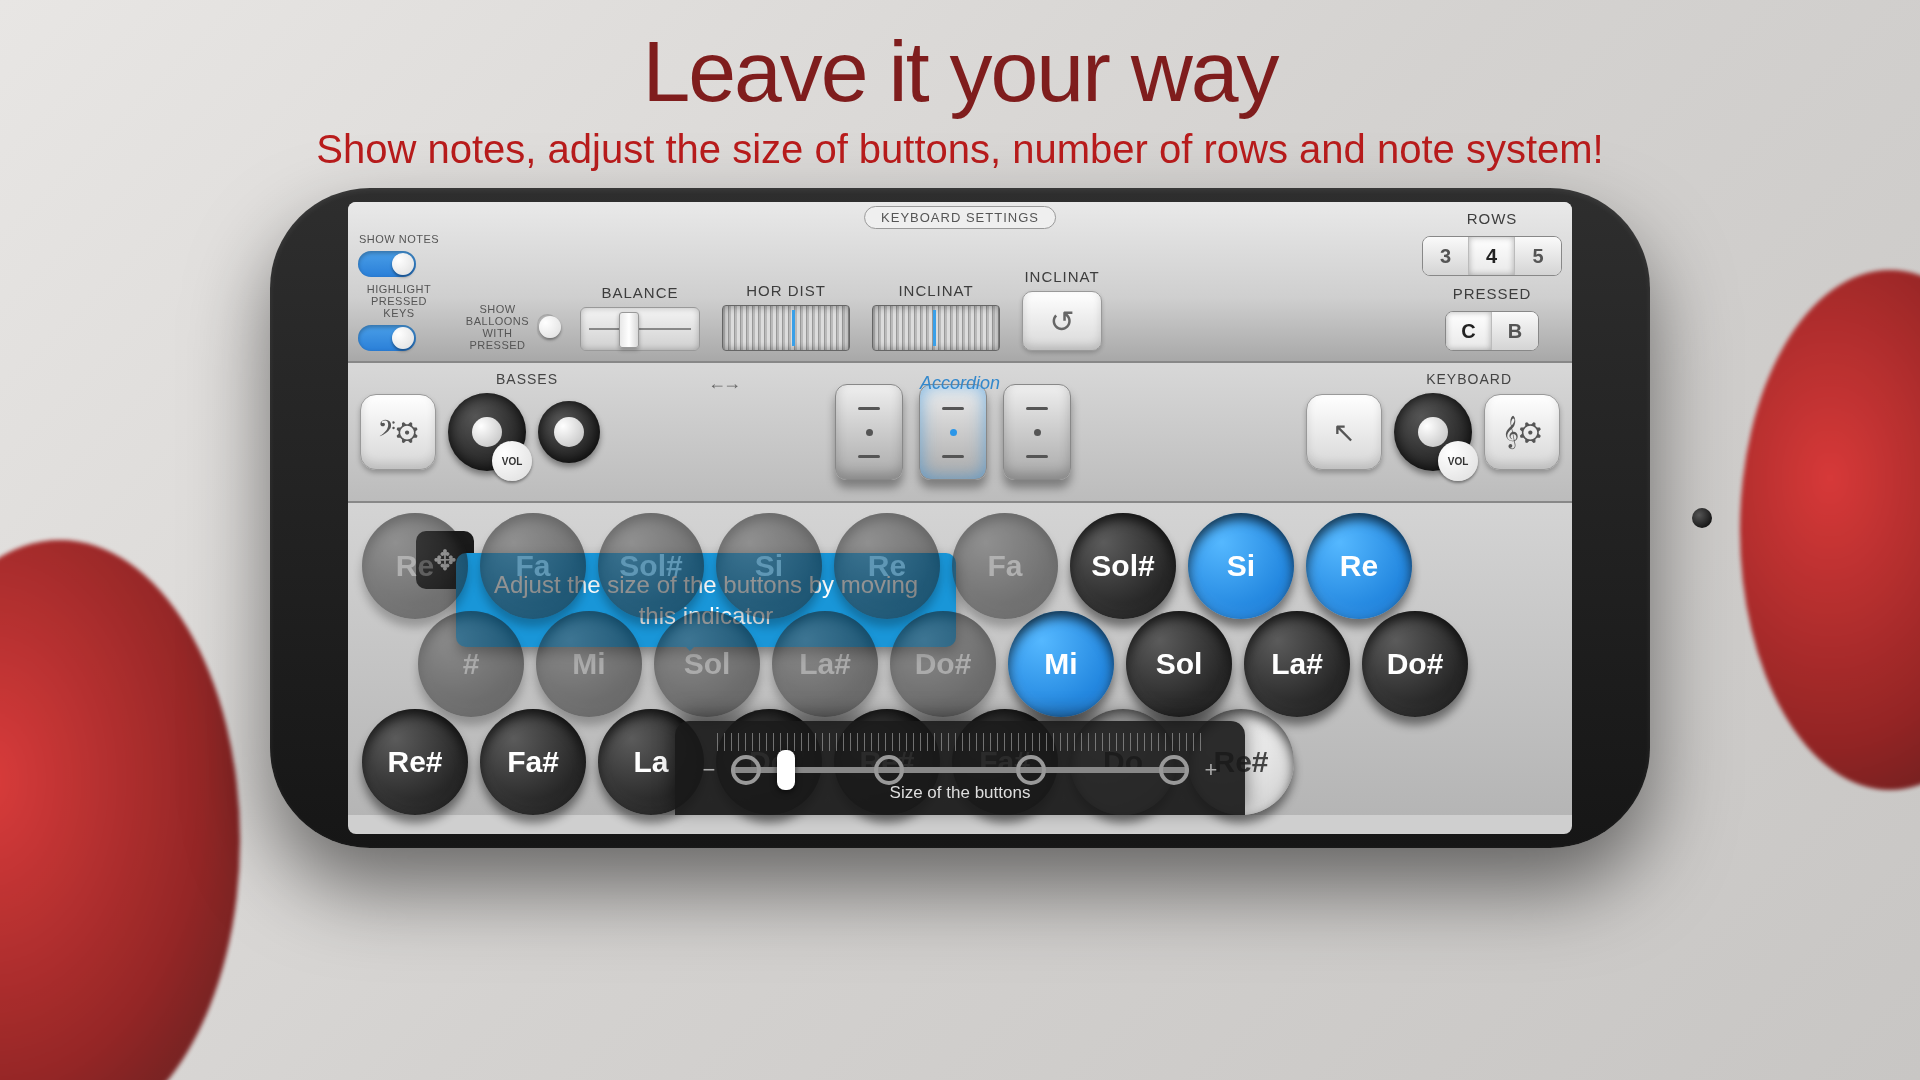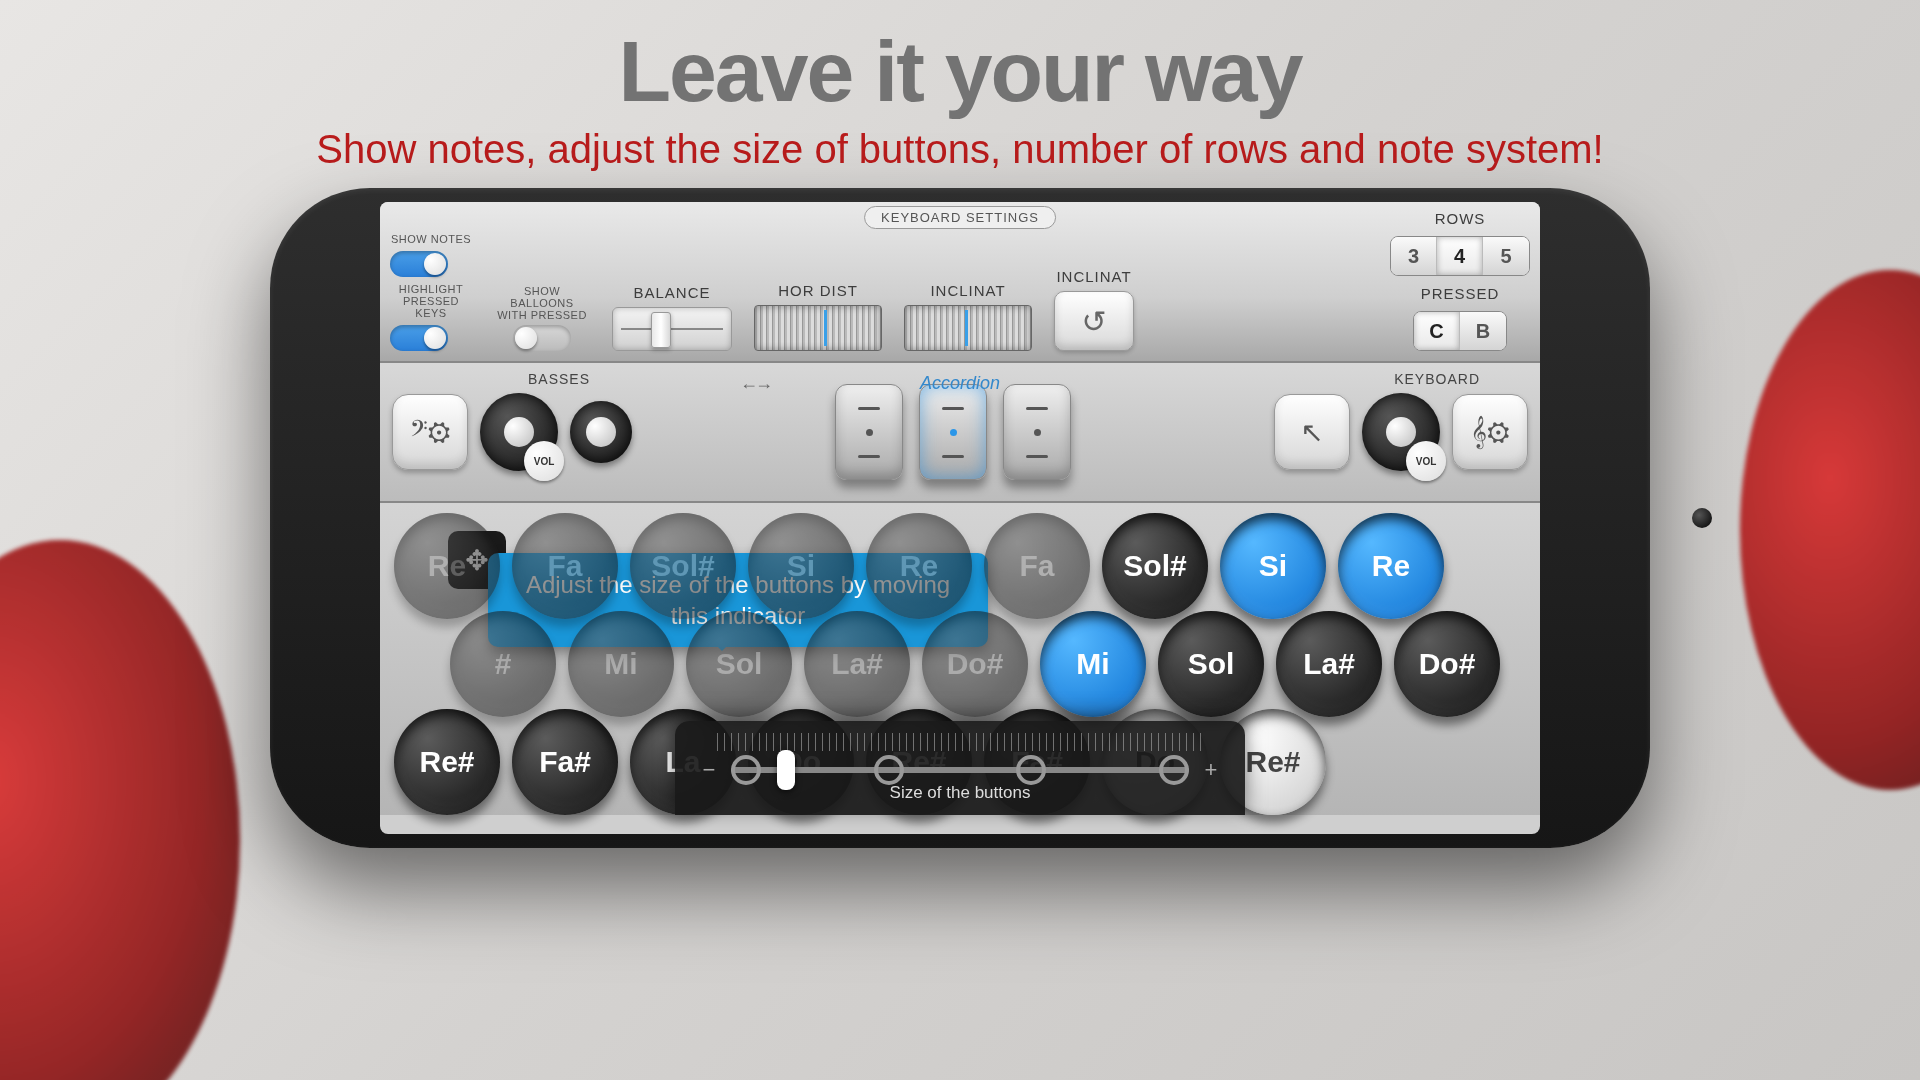--- a/index.html
+++ b/index.html
@@ -14,30 +14,30 @@
   position: absolute; width: 360px; height: 600px;
   background: radial-gradient(ellipse at 30% 40%, #d92020 0%, #8a0808 60%, #3a0000 100%);
   border-radius: 50%;
   filter: blur(2px);
   opacity: 0.85;
 }
 .red-left { left: -120px; top: 540px; }
 .red-right { right: -120px; top: 270px; width: 300px; height: 520px;}
 
 .headline { position: absolute; top: 22px; left: 0; width: 100%; text-align: center; }
-.headline h1 { font-size: 86px; font-weight: 700; letter-spacing: -2px; color: #737373; }
+.headline h1 { font-size: 86px; font-weight: 400; letter-spacing: -2px; color: #7f1d1d; }
 .headline p  { font-size: 40px; font-weight: 400; color: #b91c1c; margin-top: 6px; }
 
 .phone {
   position: absolute; left: 50%; top: 188px; transform: translateX(-50%);
   width: 1380px; height: 660px;
   background: linear-gradient(180deg, #2e2e2e, #161616);
   border-radius: 100px;
   box-shadow: 0 40px 80px rgba(0,0,0,0.5), inset 0 2px 6px rgba(255,255,255,0.08);
-  padding: 14px 110px;
+  padding: 14px 78px;
 }
 .phone-inner {
   width: 100%; height: 100%;
   border-radius: 8px;
   overflow: hidden;
   background: #cfcfcf;
   position: relative;
 }
 .camera-dot {
   position: absolute; right: -62px; top: 50%; transform: translateY(-50%);
@@ -51,21 +51,21 @@
   border-bottom: 2px solid #888;
   position: relative;
 }
 .ks-pill {
   position: absolute; left: 50%; top: 4px; transform: translateX(-50%);
   padding: 3px 16px; border: 1px solid #999; border-radius: 14px;
   background: #efefef; font-size: 13px; letter-spacing: 1px; color: #555;
 }
 .settings-row { display: flex; align-items: flex-end; gap: 22px; }
 .toggle-col { display: flex; flex-direction: column; gap: 6px; width: 82px; }
-.toggle-col2 { display:flex; flex-direction:column; gap:4px; width:96px; align-items:center;}
+.toggle-col2 { display:flex; gap:4px; width:96px; align-items:center;}
 .tlabel { font-size: 11px; line-height: 12px; color:#555; text-align:center; letter-spacing:0.5px;}
 .toggle {
   width: 58px; height: 26px; border-radius: 14px;
   background: linear-gradient(180deg,#4a9fe8,#2a7fd8);
   box-shadow: inset 0 2px 4px rgba(0,0,0,0.3);
   position: relative;
 }
 .toggle.off { background: linear-gradient(180deg,#d8d8d8,#bbb);}
 .toggle::after {
   content: ""; position: absolute; top: 2px; right: 2px;

